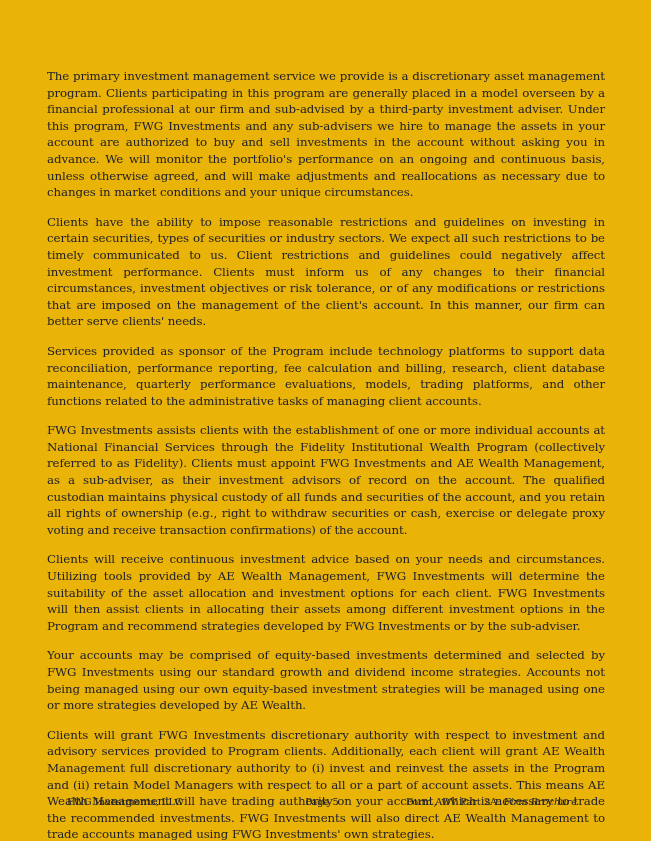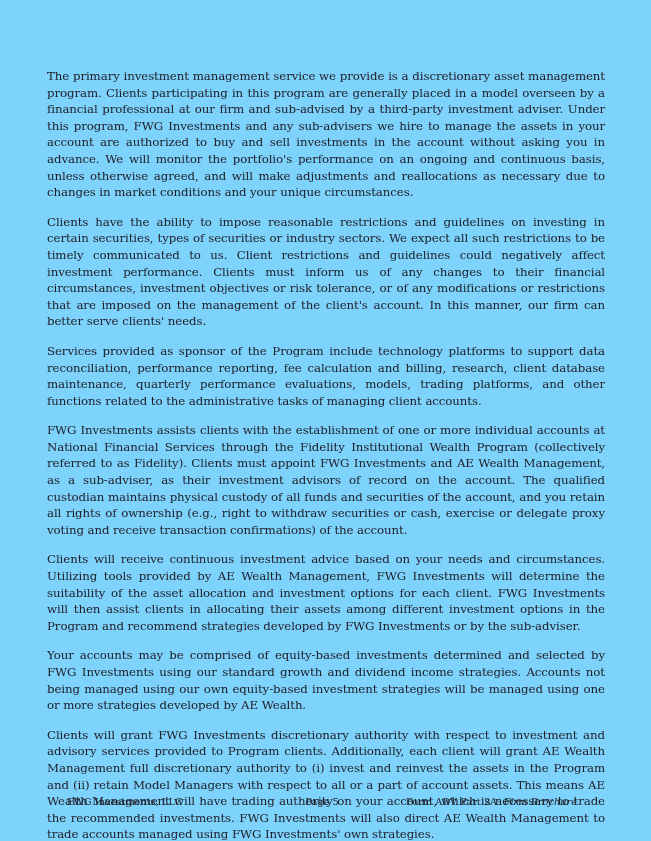--- a/index.html
+++ b/index.html
@@ -4,21 +4,21 @@
 <style>
   html, body {
     margin: 0;
     padding: 0;
     background: #ffffff;
   }
   .page {
     position: relative;
     width: 651px;
     height: 841px;
-    background: #7dd3fc;
+    background: #eab308;
     font-family: "DejaVu Serif", "Liberation Serif", serif;
     color: #21212b;
     overflow: hidden;
   }
   .content {
     position: absolute;
     left: 47px;
     top: 68px;
     width: 558px;
   }

